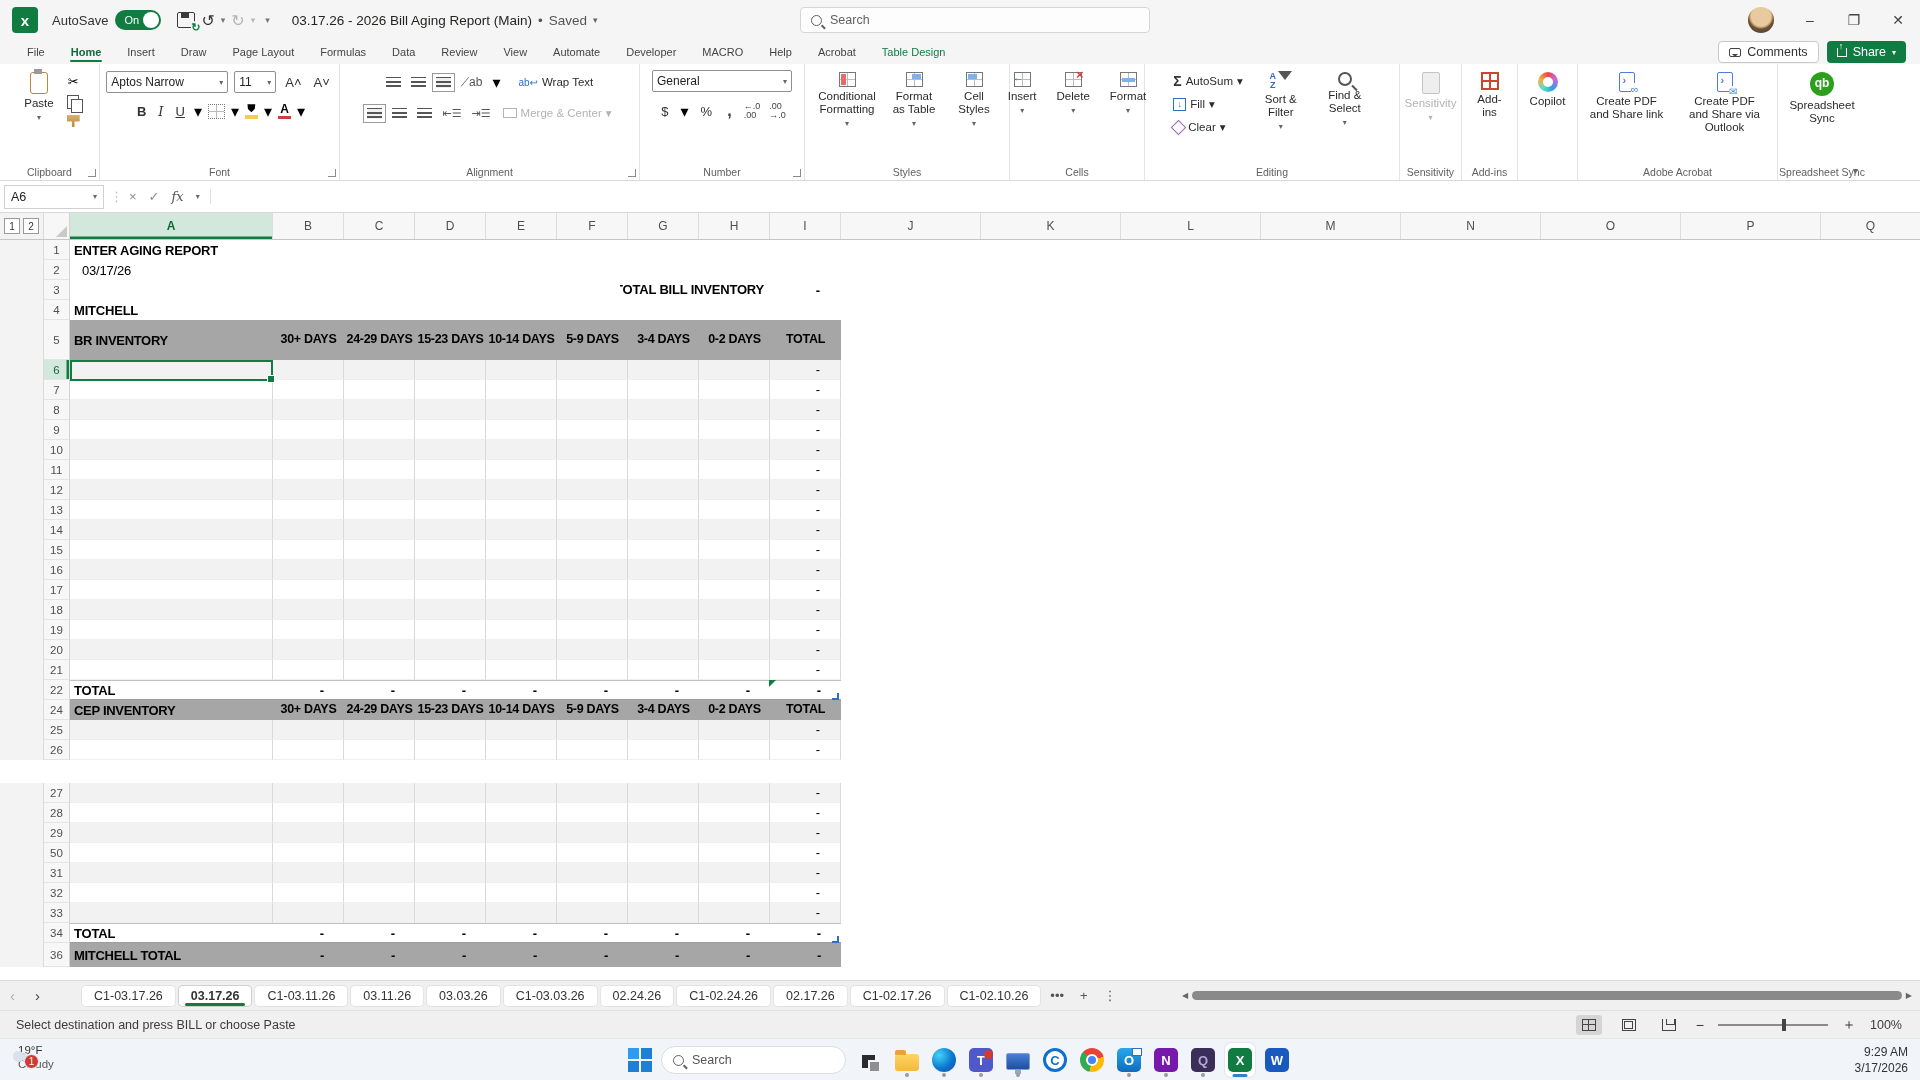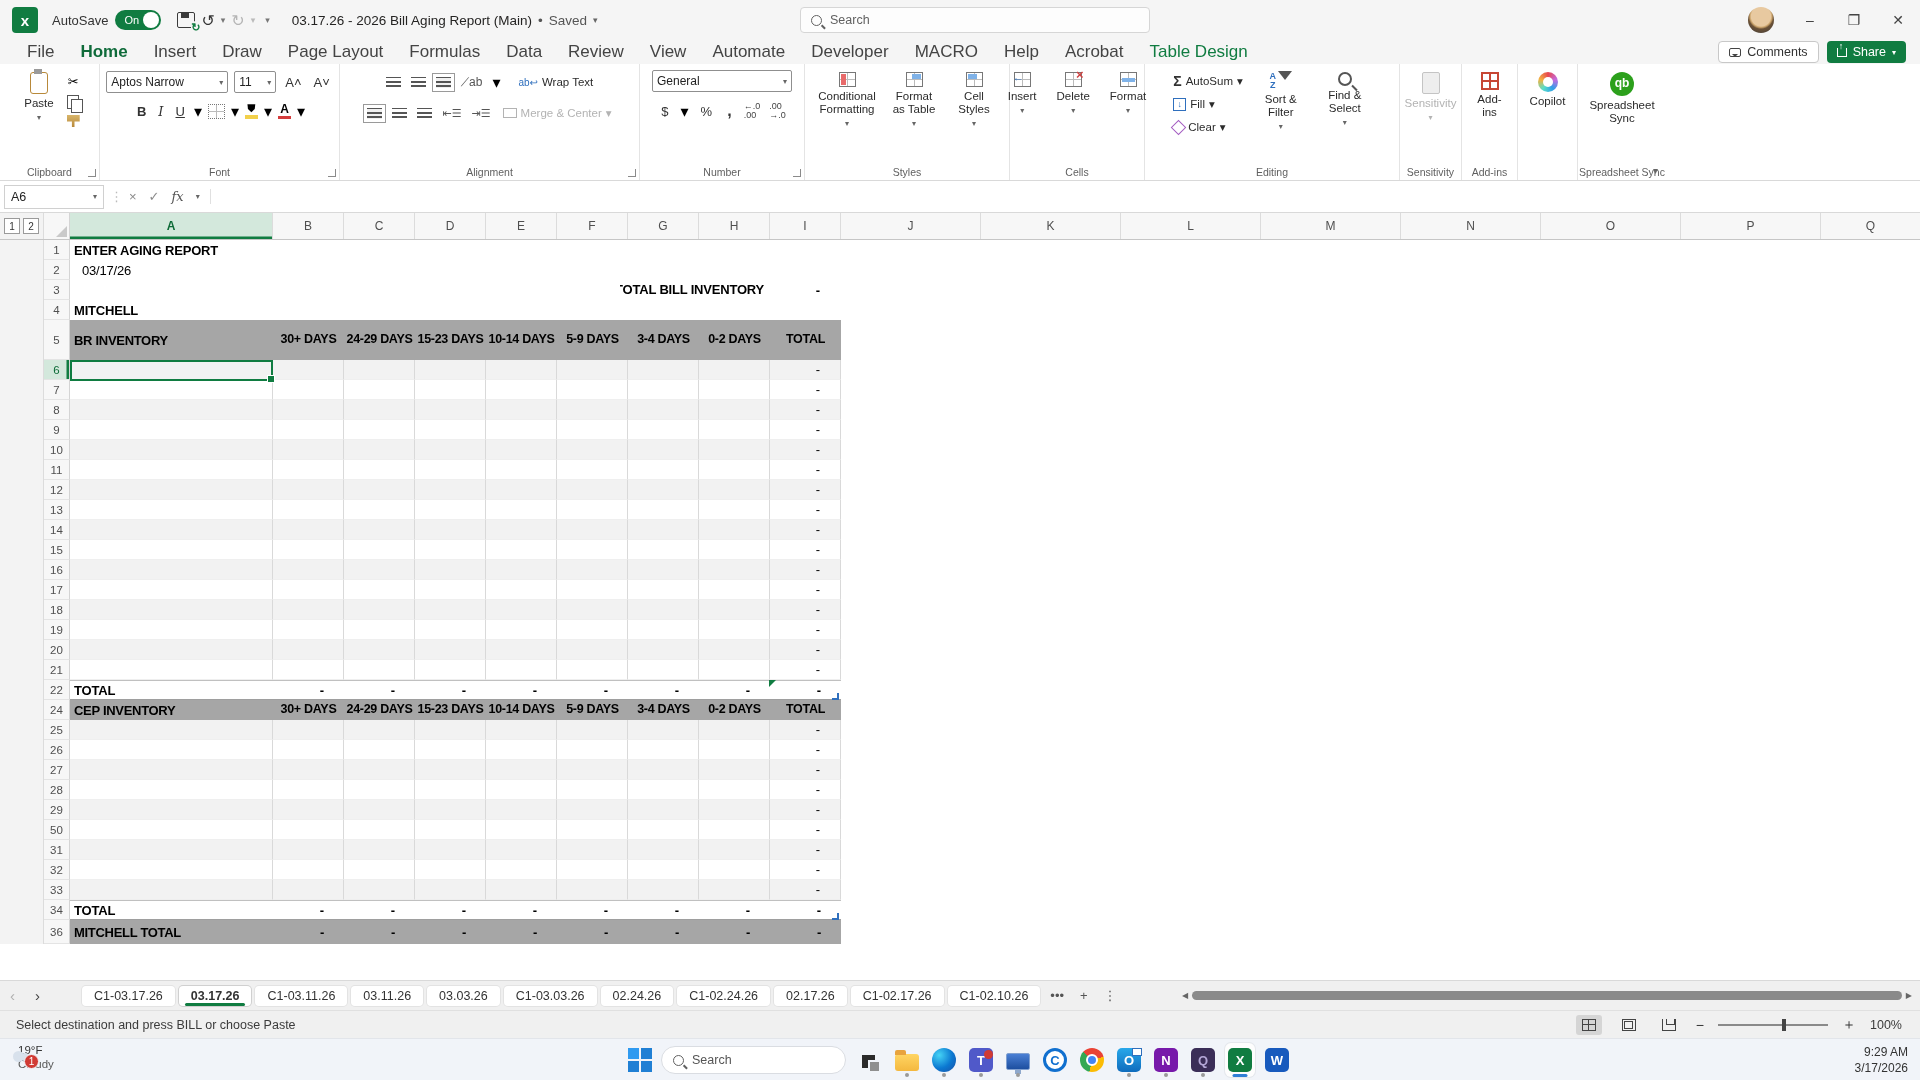--- a/index.html
+++ b/index.html
@@ -23,21 +23,21 @@
   .doc-title .chev { font-size:9px; color:#666; }
   #tb-search { position:absolute; left:800px; top:7px; width:350px; height:26px; background:#fdfdfd; border:1px solid #d6d6d6; border-radius:4px; display:flex; align-items:center; gap:8px; padding-left:10px; font-size:12.5px; color:#616161; }
   .mag { width:11px; height:11px; border:1.6px solid #616161; border-radius:50%; position:relative; flex:none; }
   .mag::after { content:""; position:absolute; width:5px; height:1.6px; background:#616161; transform:rotate(45deg); left:9px; top:10px; }
   .win-ctrls { position:absolute; right:0; top:0; height:40px; display:flex; align-items:center; }
   .avatar { width:26px; height:26px; border-radius:50%; background:radial-gradient(circle at 50% 36%, #e8c9a0 0 46%, #caa36a 52%, #6b5136 60%, #3c3c3c 100%); margin-right:14px; }
   .wbtn { width:44px; height:40px; display:flex; align-items:center; justify-content:center; font-size:14px; color:#444; }
 
   
   #menurow { position:absolute; left:0; top:40px; width:1920px; height:24px; background:#f5f5f5; display:flex; align-items:center; padding-left:14px; }
-  .mtab { font-size:17px; color:#444; padding:2px 13px; position:relative; }
+  .mtab { font-size:11px; color:#444; padding:2px 13px; position:relative; }
   .mtab.active { color:#0f6b3a; font-weight:bold; }
   .mtab.active::after { content:""; position:absolute; left:12px; right:12px; bottom:-2px; height:2.5px; background:#107C41; border-radius:2px; }
   .mtab.ctx { color:#107C41; }
   #menu-right { margin-left:auto; display:flex; align-items:center; gap:8px; padding-right:14px; }
   .comments-btn { height:22px; border:1px solid #c8c8c8; border-radius:4px; background:#fff; display:flex; align-items:center; gap:6px; padding:0 10px; font-size:12.5px; color:#333; }
   .bubble { width:12px; height:9px; border:1.4px solid #444; border-radius:2px; position:relative; }
   .bubble::after { content:""; position:absolute; left:2px; bottom:-4px; border:3px solid transparent; border-top-color:#444; }
   .share-btn { height:22px; border-radius:4px; background:#107C41; color:#fff; display:flex; align-items:center; gap:6px; padding:0 10px; font-size:12.5px; }
   .share-ic { width:10px; height:9px; border:1.3px solid #fff; border-top:none; position:relative; }
   .share-ic::after { content:"↑"; position:absolute; left:1px; top:-7px; font-size:9px; }
@@ -460,20 +460,33 @@
     <span class="glabel">Add-ins</span>
   </div>
 
   <div class="rgroup" style="width:60px">
     <div class="bigbtn">
       <span class="copilot-ic"></span>
       <span>Copilot</span>
     </div>
   </div>
 
+  <div class="rgroup" style="width:200px">
+    <div style="display:flex; gap:10px">
+      <div class="bigbtn" style="width:84px">
+        <span class="pdfdoc link"></span>
+        <span>Create PDF and Share link</span>
+      </div>
+      <div class="bigbtn" style="width:92px">
+        <span class="pdfdoc mail"></span>
+        <span>Create PDF and Share via Outlook</span>
+      </div>
+    </div>
+    <span class="glabel">Adobe Acrobat</span>
+  </div>
 
   <div class="rgroup" style="width:88px; border-right:none">
     <div class="bigbtn">
       <span class="qb">qb</span>
       <span>Spreadsheet Sync</span>
     </div>
     <span class="glabel">Spreadsheet Sync</span>
     <span class="ribcollapse">▾</span>
   </div>
 </div>
@@ -811,21 +824,21 @@
         <div class="gcell tb" style="width: 203px;"></div>
         <div class="gcell tb" style="width: 71px;"></div>
         <div class="gcell tb" style="width: 71px;"></div>
         <div class="gcell tb" style="width: 71px;"></div>
         <div class="gcell tb" style="width: 71px;"></div>
         <div class="gcell tb" style="width: 71px;"></div>
         <div class="gcell tb" style="width: 71px;"></div>
         <div class="gcell tb" style="width: 71px;"></div>
         <div class="gcell tb dash" style="width: 71px;">-</div>
       </div>
-      <div class="grow" style="height: 20px;">
+      <div class="grow" style="height: 20px; margin-top: 23px;">
         <div class="gut"></div>
         <div class="rowhdr">27</div>
         <div class="gcell tb band" style="width: 203px;"></div>
         <div class="gcell tb band" style="width: 71px;"></div>
         <div class="gcell tb band" style="width: 71px;"></div>
         <div class="gcell tb band" style="width: 71px;"></div>
         <div class="gcell tb band" style="width: 71px;"></div>
         <div class="gcell tb band" style="width: 71px;"></div>
         <div class="gcell tb band" style="width: 71px;"></div>
         <div class="gcell tb band" style="width: 71px;"></div>

